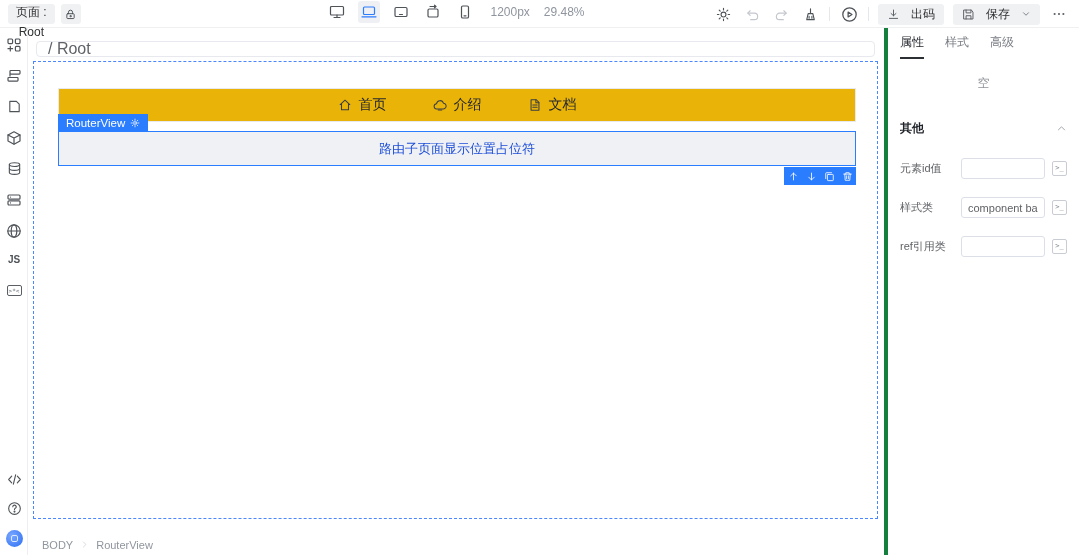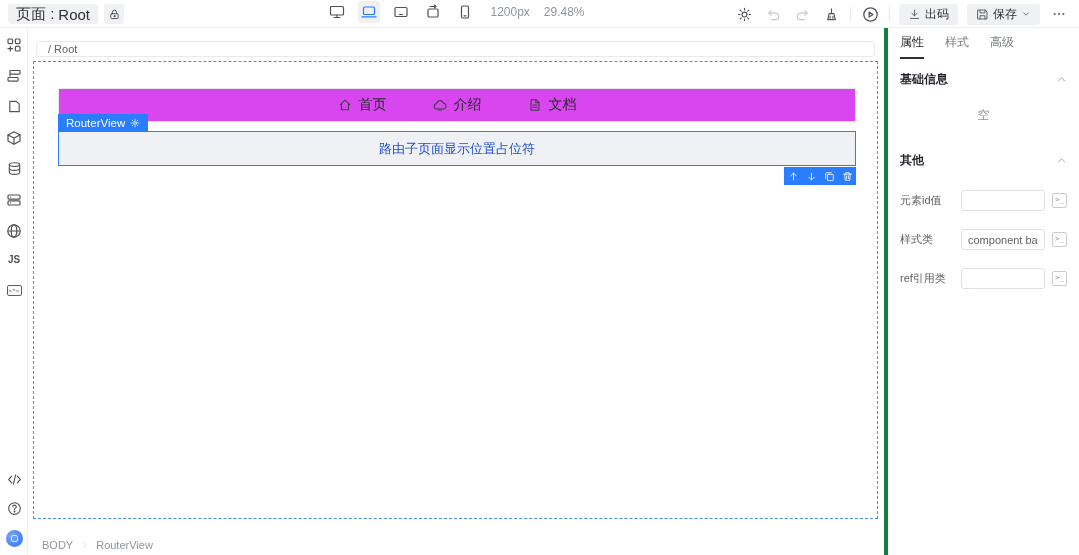--- a/index.html
+++ b/index.html
@@ -8,47 +8,47 @@
     width:1079px; height:555px; overflow:hidden; position:relative;
     background:#fff; color:#303133;
     font-family:"Liberation Sans", sans-serif; font-size:12px;
   }
   svg { display:block; }
   .ic { stroke:currentColor; fill:none; stroke-width:1.2; stroke-linecap:round; stroke-linejoin:round; }
 
   
   .topbar { position:absolute; top:0; left:0; right:0; height:28px; background:#fff; border-bottom:1px solid #eef0f2; z-index:5; }
   .tb-left { position:absolute; left:8px; top:0; height:28px; display:flex; align-items:center; gap:6px; }
-  .page-tag { display:flex; align-items:center; gap:4px; background:#f0f1f3; border-radius:3px; height:20px; padding:0 8px; font-size:15px; color:#303133; cursor:pointer; }
+  .page-tag { display:flex; align-items:center; gap:4px; background:#f0f1f3; border-radius:3px; height:20px; padding:0 8px; font-size:12px; color:#303133; cursor:pointer;flex-direction:column; }
   .sq-btn { width:20px; height:20px; background:#f0f1f3; border-radius:3px; display:flex; align-items:center; justify-content:center; color:#4e5358; cursor:pointer; }
   .tb-center { position:absolute; left:28px; right:196px; top:0; height:24px; display:flex; align-items:center; justify-content:center; gap:10px; }
   .dev-btn { width:22px; height:22px; display:flex; align-items:center; justify-content:center; border-radius:3px; color:#4e5358; cursor:pointer; }
   .dev-btn.active { background:#eef0f3; color:#2b7dff; }
   .meta-txt { color:#8f959e; font-size:12px; margin-left:4px; }
   .tb-right { position:absolute; right:10px; top:0; height:28px; display:flex; align-items:center; gap:9px; }
   .ibtn { width:20px; height:20px; display:flex; align-items:center; justify-content:center; border-radius:3px; color:#4e5358; cursor:pointer; }
   .ibtn.disabled { color:#c3c7cd; }
   .vdiv { width:1px; height:14px; background:#e5e7eb; }
-  .btn { height:21px; display:flex; align-items:center; gap:4px; padding:0 9px; background:#f0f1f3; border-radius:3px; font-size:12px; color:#303133; cursor:pointer; white-space:nowrap; }
+  .btn { height:21px; display:flex; align-items:center; gap:11px; padding:0 9px; background:#f0f1f3; border-radius:3px; font-size:12px; color:#303133; cursor:pointer; white-space:nowrap; }
 
   
   .sidebar { position:absolute; left:0; top:28px; bottom:0; width:28px; background:#fff; border-right:1px solid #eceef1; }
   .sb-top { position:absolute; top:9px; left:0; width:28px; display:flex; flex-direction:column; align-items:center; gap:13px; }
   .sb-bot { position:absolute; bottom:8px; left:0; width:28px; display:flex; flex-direction:column; align-items:center; gap:11px; }
   .sb-btn { width:18px; height:18px; display:flex; align-items:flex-start; justify-content:center; color:#4e5358; cursor:pointer; }
   .js-txt { font-size:10px; font-weight:bold; letter-spacing:0; }
   .mk-badge { width:15px; height:11px; border:1px solid #5a5f66; border-radius:2px; display:flex; align-items:center; justify-content:center; font-size:6px; color:#5a5f66; font-family:"DejaVu Sans Mono",monospace; }
   .avatar { width:17px; height:17px; border-radius:50%; background:radial-gradient(circle at 35% 35%, #7aa8ff, #2b6df4); display:flex; align-items:center; justify-content:center; cursor:pointer; }
   .avatar i { width:7px; height:7px; border:1.4px solid #dce9ff; border-radius:2px; display:block; }
 
   
   .canvas { position:absolute; left:29px; top:28px; right:196px; bottom:0; background:#fff; }
-  .crumb-pill { position:absolute; left:7px; right:8px; top:13px; height:16px; border:1px solid #e7e9ee; border-radius:4px; background:#fff; display:flex; align-items:center; padding:0 11px; font-size:11px; color:#5f6368; cursor:pointer; }
+  .crumb-pill { position:absolute; left:7px; right:8px; top:13px; height:16px; border:1px solid #e7e9ee; border-radius:4px; background:#fff; display:flex; align-items:center; padding:0 11px; font-size:16px; color:#5f6368; cursor:pointer; }
   .page { position:absolute; left:4px; right:5px; top:33px; height:458px; border:1px dashed #4a86ff; background:#fff; }
-  .navbar { position:absolute; left:24px; right:21px; top:26px; height:34px; background:#d946ef; border:1px solid #e7e9ee; display:flex; align-items:center; justify-content:center; gap:46px; font-size:14px; color:#24292f; }
+  .navbar { position:absolute; left:24px; right:21px; top:26px; height:34px; background:#eab308; border:1px solid #e7e9ee; display:flex; align-items:center; justify-content:center; gap:46px; font-size:14px; color:#24292f; }
   .nav-item { display:flex; align-items:center; gap:7px; cursor:pointer; }
   .rv-tag { position:absolute; left:24px; top:52px; height:17px; display:flex; align-items:center; gap:5px; padding:0 8px; color:#fff; font-size:11.5px; z-index:2; cursor:pointer; }
   .rv-box { position:absolute; left:24px; right:21px; top:69px; height:35px; background:#f0f1f4; display:flex; align-items:center; justify-content:center; font-size:13px; color:#1d4ed8; cursor:pointer; }
   .float-bar { position:absolute; right:21px; top:105px; height:18px; display:flex; z-index:2; }
   .fb-btn { width:18px; height:18px; display:flex; align-items:center; justify-content:center; color:#fff; cursor:pointer; }
 
   
   .statusbar { position:absolute; left:29px; right:196px; bottom:0; height:21px; background:#fff; display:flex; align-items:center; gap:7px; padding-left:13px; font-size:11px; color:#8f959e; }
   .sb-node { cursor:pointer; }
   .sb-sep { color:#c6cad1; display:flex; }
@@ -394,28 +394,20 @@
   <span class="sb-node">RouterView</span>
 </div>
 
 <div class="panel">
   <div class="tabs">
     <div class="tab active">属性</div>
     <div class="tab">样式</div>
     <div class="tab">高级</div>
   </div>
 
-  <div class="section-h">
-    <span>基础信息</span>
-    <span class="chev">
-      <svg class="ic" width="11" height="11" viewBox="0 0 16 16">
-          <path d="M3.5 10 8 5.5l4.5 4.5"></path>
-        </svg>
-    </span>
-  </div>
   <div class="empty-txt">空</div>
 
   <div class="section-h">
     <span>其他</span>
     <span class="chev">
       <svg class="ic" width="11" height="11" viewBox="0 0 16 16">
           <path d="M3.5 10 8 5.5l4.5 4.5"></path>
         </svg>
     </span>
   </div>

